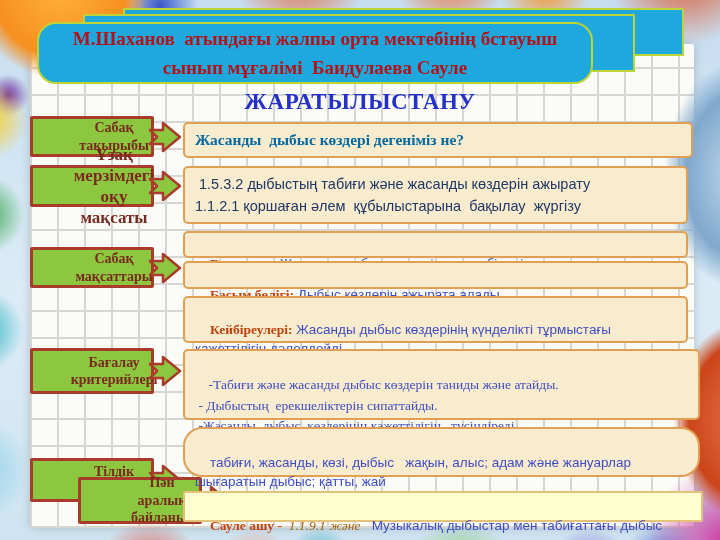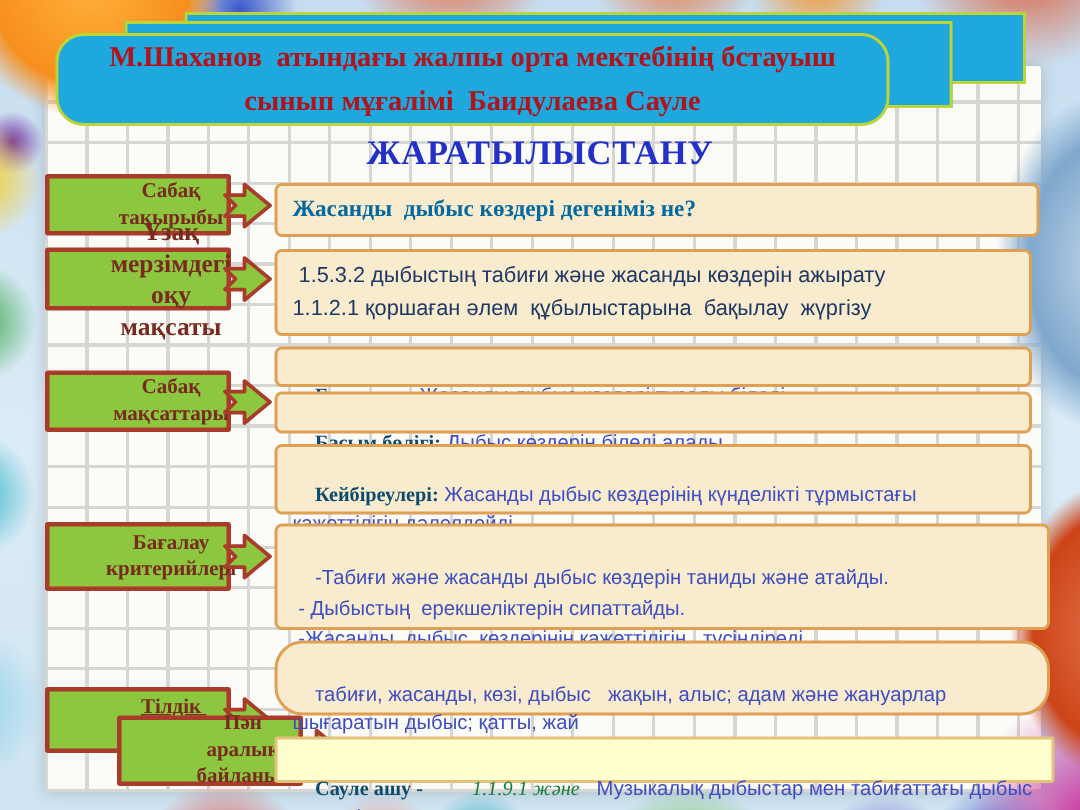--- a/index.html
+++ b/index.html
@@ -60,31 +60,31 @@
   .gl-3{top:247px;height:41px;}
   .gl-4{top:348px;height:46px;}
   .gl-5{top:458px;height:44px;text-decoration:underline;}
   .gl-6{top:477px;height:47px;margin-left:48px;}
 
   
   .cbox{position:absolute;left:183px;z-index:4;box-sizing:border-box;
       background:#f9ebcd;border:2px solid #dfa054;border-radius:5px;
       font-family:"Liberation Sans",sans-serif;font-size:13.5px;color:#3e4ec2;
       padding:4px 10px;white-space:pre-wrap;line-height:1.4;}
-  .seg-label{font-family:"Liberation Serif",serif;font-weight:bold;color:#0c4a6e;}
-  .seg-ref{font-family:"Liberation Serif",serif;font-style:italic;color:#15803d;margin-left:26px;}
+  .seg-label{font-family:"Liberation Serif",serif;font-weight:bold;color:#c2410c;}
+  .seg-ref{font-family:"Liberation Serif",serif;font-style:italic;color:#a16207;}
 
   .cb-q{top:122px;height:36px;width:510px;display:flex;align-items:center;
         font-family:"Liberation Serif",serif;font-weight:bold;font-size:15.5px;color:#0369a1;}
   .cb-ltg{top:166px;height:58px;width:505px;font-size:14.5px;color:#1f3864;line-height:1.55;
           display:flex;align-items:center;}
   .cb-all{top:231px;height:27px;width:505px;padding-top:3px;}
   .cb-most{top:261px;height:28px;width:505px;padding-top:4px;}
   .cb-some{top:296px;height:47px;width:505px;}
-  .cb-crit{top:349px;height:71px;width:517px;line-height:1.5;}
+  .cb-crit{top:349px;height:71px;width:517px;line-height:1.5;font-family:Liberation Serif, serif;}
   .cb-lang{top:427px;height:50px;width:517px;padding-top:6px;border-radius:19px;}
   .cb-sauat{top:491px;height:31px;width:520px;background:#ffffcf;border-color:#e3c27a;
             border-radius:2px;padding-top:5px;}
 </style>
 </head>
 <body>
 
 <div class="stage">
   <div class="paper"></div>
   <div class="balloons"></div>
@@ -145,21 +145,21 @@
   <div class="cbox cb-ltg">
     <span> 1.5.3.2 дыбыстың табиғи және жасанды көздерін ажырату
 1.1.2.1 қоршаған әлем  құбылыстарына  бақылау  жүргізу</span>
   </div>
 
   <div class="cbox cb-all">
     <span class="seg-label">Барлығы:</span><span>  Жасанды дыбыс көздері туралы біледі</span>
   </div>
 
   <div class="cbox cb-most">
-    <span class="seg-label">Басым бөлігі:</span><span> Дыбыс көздерін біледі алады.</span>
+    <span class="seg-label">Басым бөлігі:</span><span> Дыбыс көздерін ажырата алады.</span>
   </div>
 
   <div class="cbox cb-some">
     <span class="seg-label">Кейбіреулері:</span><span> Жасанды дыбыс көздерінің күнделікті тұрмыстағы  қажеттілігін дәлелдейді</span>
   </div>
 
   <div class="cbox cb-crit">
     <span>-Табиғи және жасанды дыбыс көздерін таниды және атайды.
  - Дыбыстың  ерекшеліктерін сипаттайды.
  -Жасанды  дыбыс  көздерінің қажеттілігін   түсіндіреді.</span>

